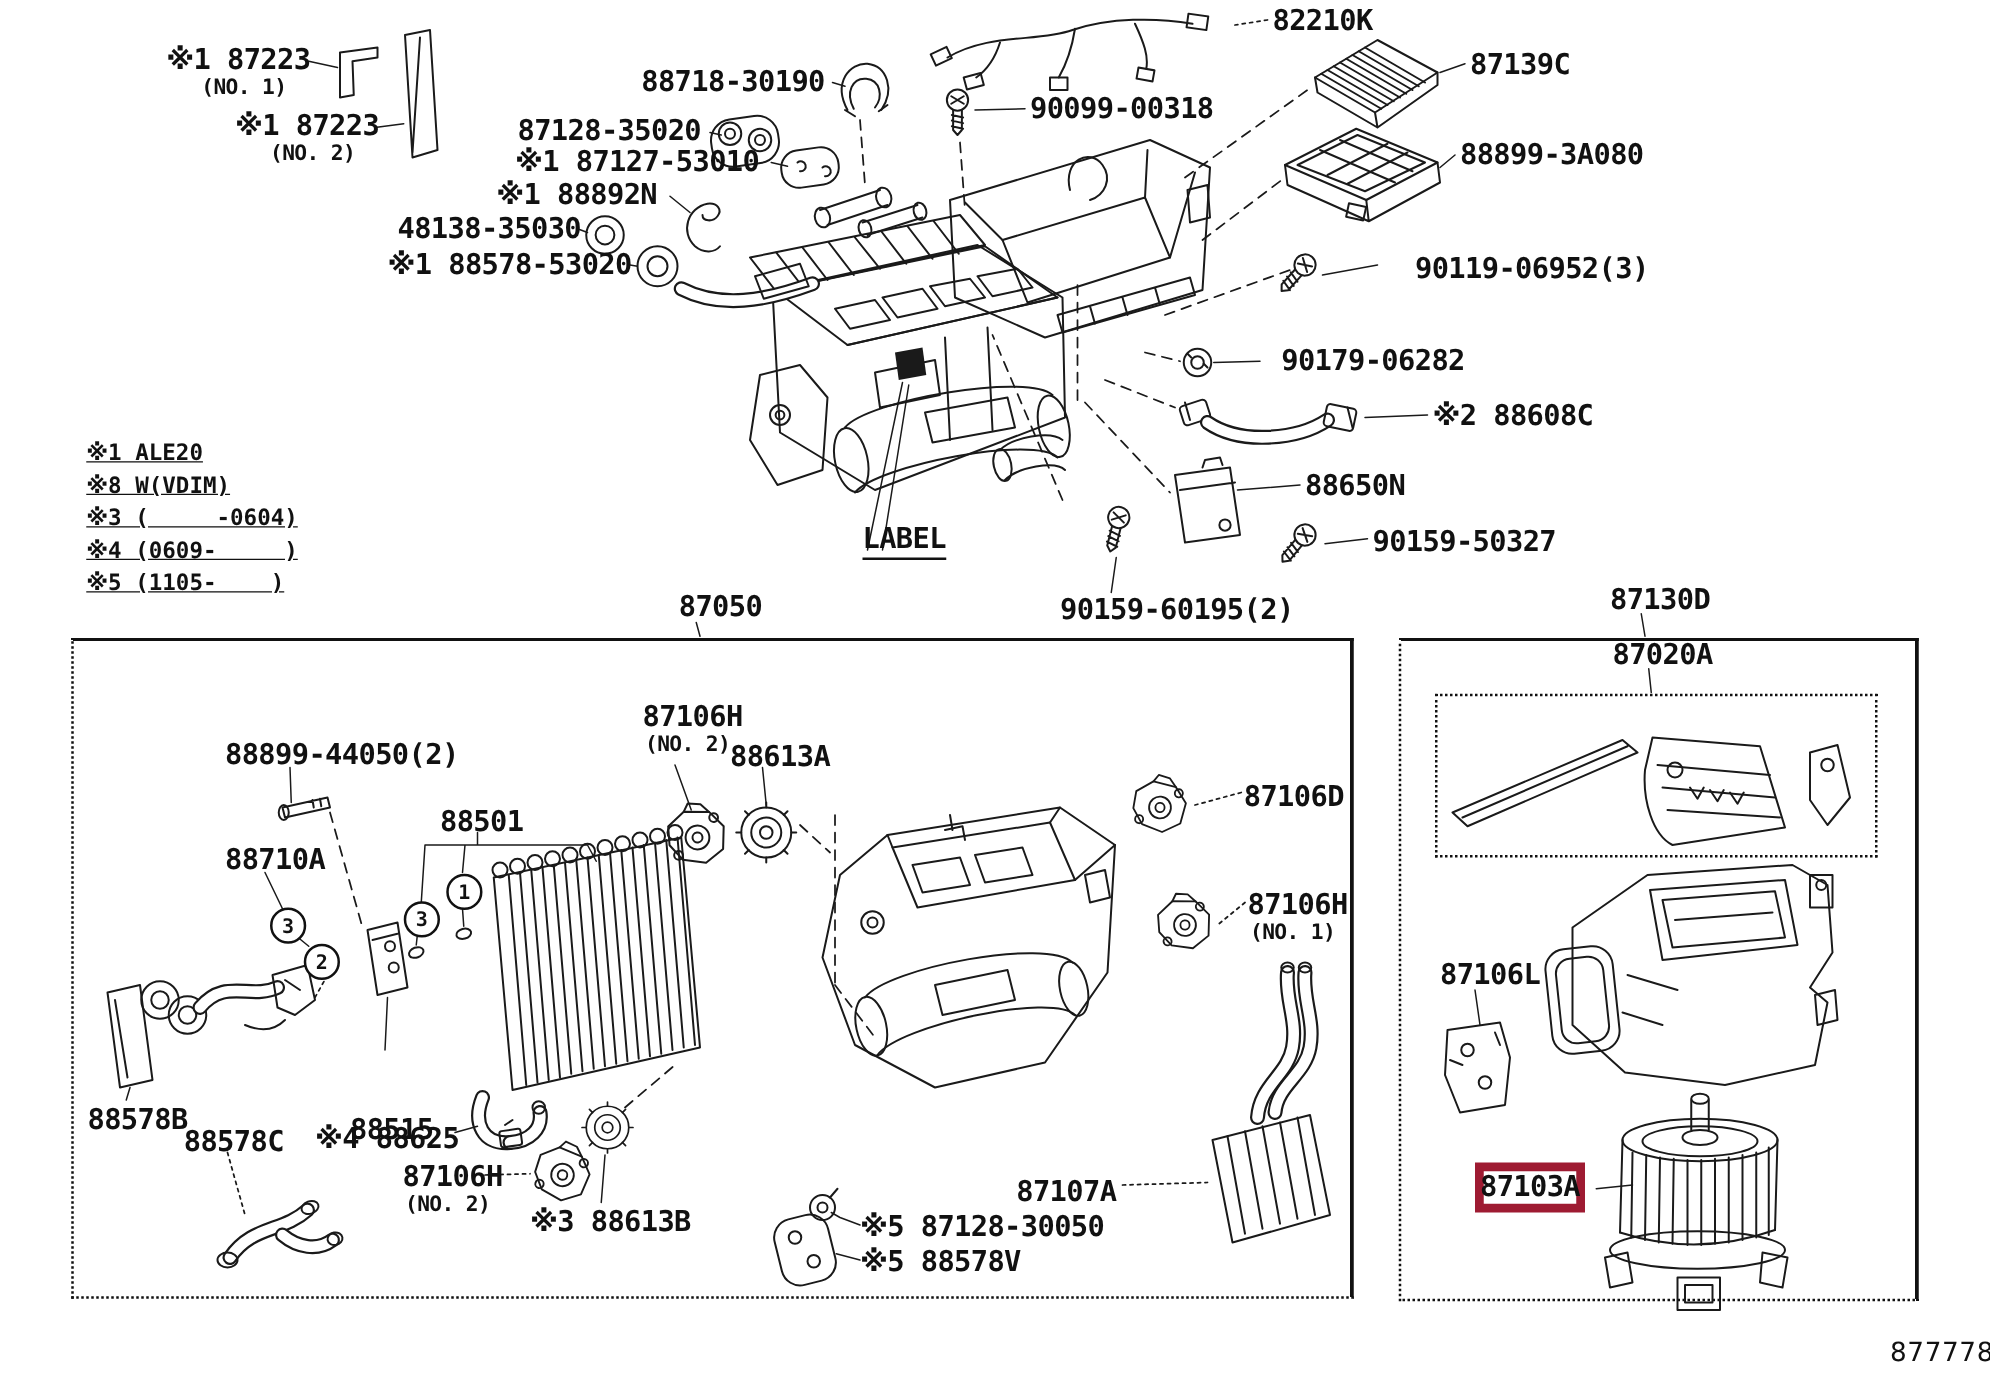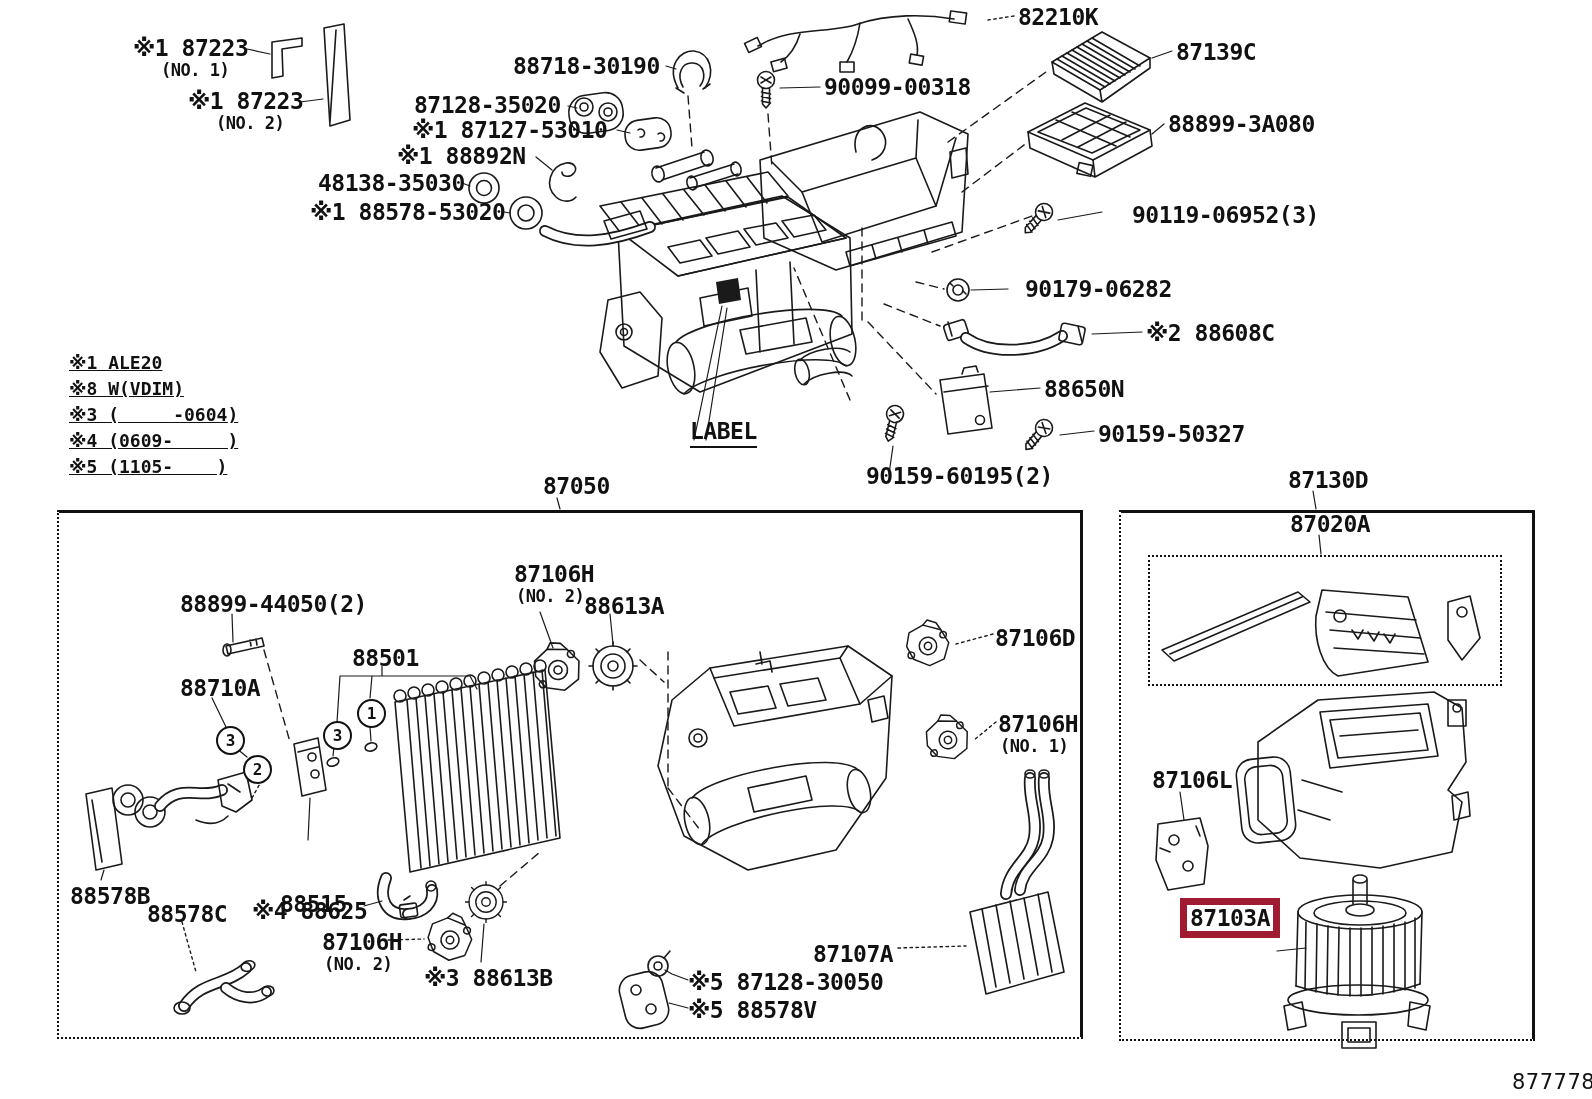--- a/index.html
+++ b/index.html
@@ -317,21 +317,21 @@
       <path d="M1014,16 L988,20 M993,634 L956,644 M996,722 L974,740 M388,940 L424,939 M898,948 L966,946 M182,922 L196,972 M262,780 L252,798"></path>
     </g>
     <g class="dsh">
       <path d="M688,96 L692,148 M768,114 L772,168 M862,228 L862,320 M850,400 L794,268 M948,142 L1046,72 M962,192 L1028,142 M932,252 L1032,216 M916,282 L944,289 M884,304 L940,326 M868,322 L936,394"></path>
       <path d="M264,650 L290,742 M640,660 L664,682 M668,652 L668,788 M668,788 L700,830 M500,886 L540,852"></path>
     </g>
   </svg>
 
   <div id="legend" style="left: 69px; top: 350px; text-decoration: underline;"><div>※1 ALE20</div><div>※8 W(VDIM)</div><div>※3 (     -0604)</div><div>※4 (0609-     )</div><div>※5 (1105-    )</div></div>
 
-  <div id="highlight-box" style="left: 1180px; top: 898px; width: 100px; height: 40px; border: 7px solid rgb(158, 27, 50);">
+  <div id="highlight-box" style="left: 1180px; top: 930px; width: 88px; height: 40px; border: 7px solid rgb(158, 27, 50);">
     <span>87103A</span>
   </div>
 
   <div id="footer-code" style="left: 1512px; top: 1070px;">877778Q</div>
 <div class="plabel" style="left: 133px; top: 36px;"><span class="main">※1 87223</span><div class="sub" style="margin-left: 28px;">(NO. 1)</div></div>
     <div class="plabel" style="left: 188px; top: 89px;"><span class="main">※1 87223</span><div class="sub" style="margin-left: 28px;">(NO. 2)</div></div>
     <div class="plabel" style="left: 513px; top: 54px;"><span class="main">88718-30190</span></div>
     <div class="plabel" style="left: 414px; top: 93px;"><span class="main">87128-35020</span></div>
     <div class="plabel" style="left: 412px; top: 118px;"><span class="main">※1 87127-53010</span></div>
     <div class="plabel" style="left: 397px; top: 144px;"><span class="main">※1 88892N</span></div>
@@ -341,21 +341,21 @@
     <div class="plabel" style="left: 1176px; top: 40px;"><span class="main">87139C</span></div>
     <div class="plabel" style="left: 824px; top: 75px;"><span class="main">90099-00318</span></div>
     <div class="plabel" style="left: 1168px; top: 112px;"><span class="main">88899-3A080</span></div>
     <div class="plabel" style="left: 1132px; top: 203px;"><span class="main">90119-06952(3)</span></div>
     <div class="plabel" style="left: 1012px; top: 277px; margin-left: 13px;"><span class="main">90179-06282</span></div>
     <div class="plabel" style="left: 1146px; top: 321px;"><span class="main">※2 88608C</span></div>
     <div class="plabel" style="left: 1044px; top: 377px;"><span class="main">88650N</span></div>
     <div class="plabel" style="left: 1098px; top: 422px;"><span class="main">90159-50327</span></div>
     <div class="plabel u" style="left: 690px; top: 419px;"><span class="main">LABEL</span></div>
     <div class="plabel" style="left: 543px; top: 474px;"><span class="main">87050</span></div>
-    <div class="plabel" style="left: 848px; top: 464px; margin-left: 18px;"><span class="main">90159-60195(2)</span></div>
+    <div class="plabel" style="left: 848px; top: 476px;"><span class="main">90159-60195(2)</span></div>
     <div class="plabel" style="left: 1288px; top: 468px;"><span class="main">87130D</span></div>
     <div class="plabel" style="left: 1290px; top: 512px;"><span class="main">87020A</span></div>
     <div class="plabel" style="left: 180px; top: 592px;"><span class="main">88899-44050(2)</span></div>
     <div class="plabel" style="left: 514px; top: 562px;"><span class="main">87106H</span><div class="sub" style="margin-left: 2px;">(NO. 2)</div></div>
     <div class="plabel" style="left: 584px; top: 594px;"><span class="main">88613A</span></div>
     <div class="plabel" style="left: 352px; top: 646px;"><span class="main">88501</span></div>
     <div class="plabel" style="left: 995px; top: 626px;"><span class="main">87106D</span></div>
     <div class="plabel" style="left: 180px; top: 676px;"><span class="main">88710A</span></div>
     <div class="plabel" style="left: 998px; top: 712px;"><span class="main">87106H</span><div class="sub" style="margin-left: 2px;">(NO. 1)</div></div>
     <div class="plabel" style="left: 1152px; top: 768px;"><span class="main">87106L</span></div>

